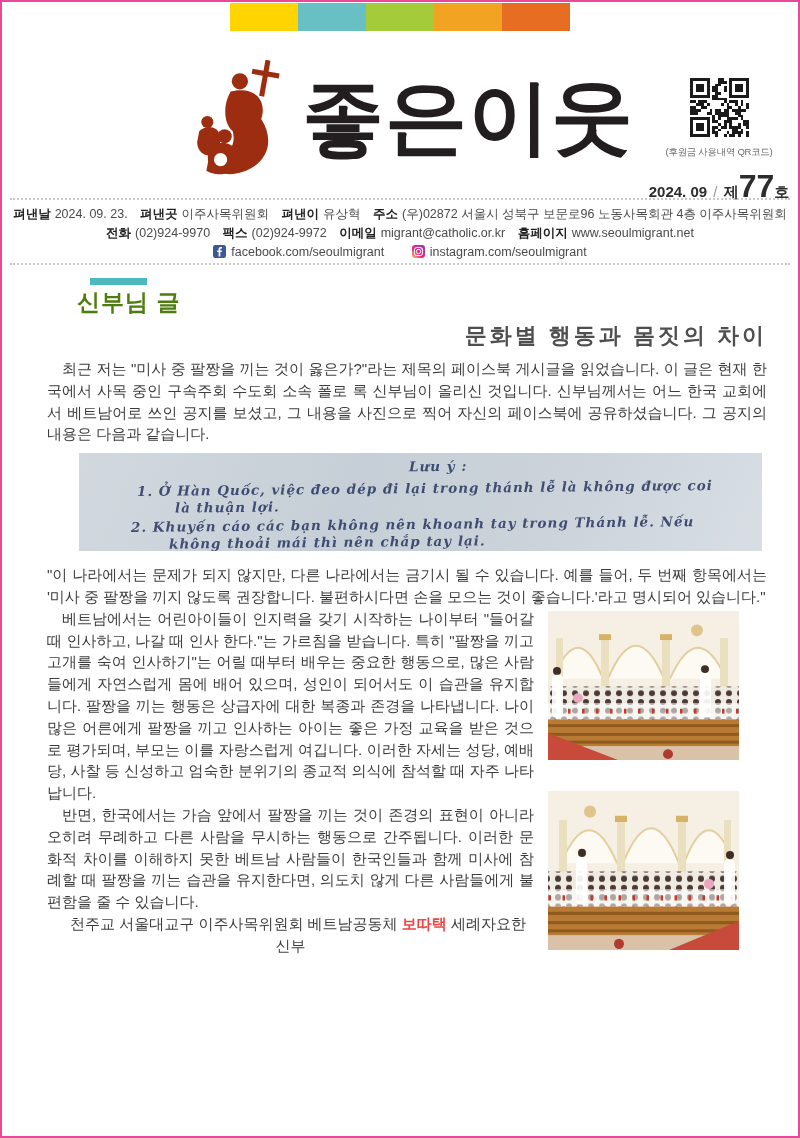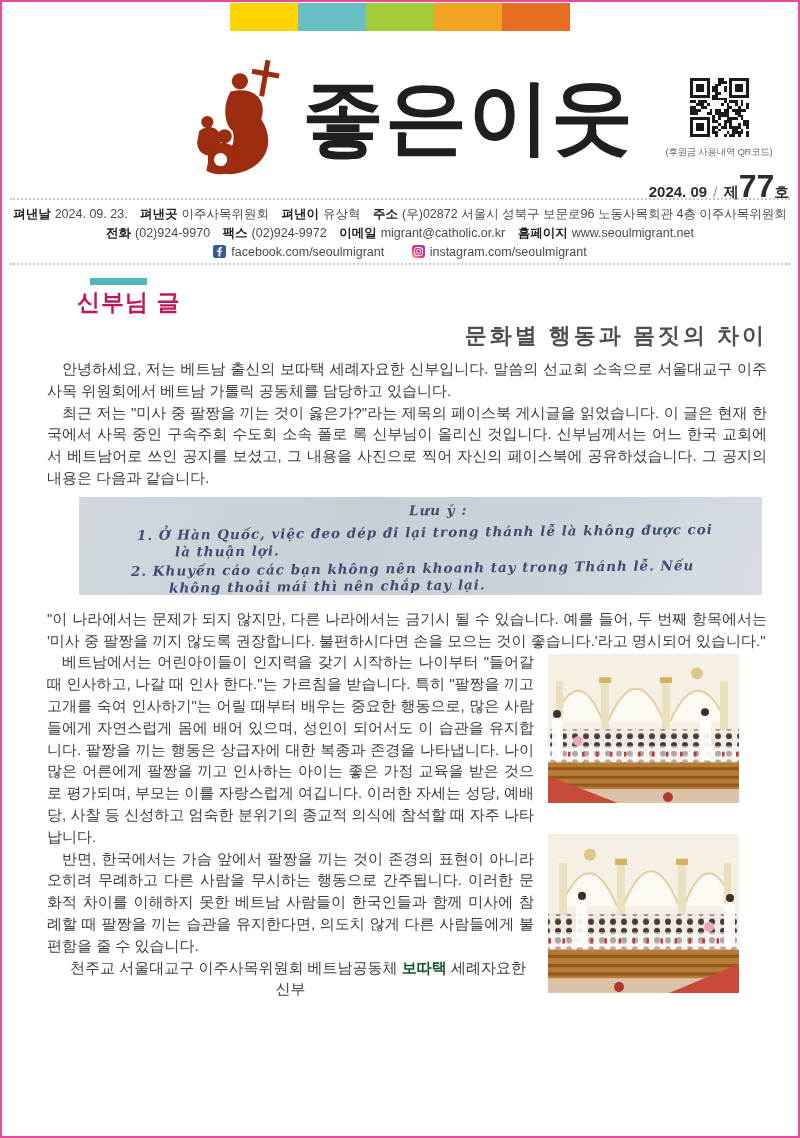--- a/index.html
+++ b/index.html
@@ -57,21 +57,21 @@
   .note-l3{left:52px;top:61px;}
   .note-l4{left:90px;top:79px;}
 
   
   .photos-float{float:right;width:191px;margin:3px 28px 8px 14px;}
   .photo{display:block;width:191px;}
   .photo1{height:149px;}
   .photo2{height:159px;margin-top:31px;transform:scaleX(-1);}
 
   .byline{clear:left;text-align:center;margin-top:27px;font-size:15px;color:#3c3c3c;text-indent:0;}
-  .byline b{color:#14532d;}
+  .byline b{color:#ef4444;}
 
   .fb-svg rect{fill:#3b5998;}
 </style>
 </head>
 <body>
 
 <div class="page">
 
   <svg width="0" height="0" style="position:absolute">
     <defs>
@@ -330,25 +330,24 @@
           <circle cx="12" cy="12" r="4" fill="none" stroke="#fff" stroke-width="1.8"></circle>
           <circle cx="17.2" cy="6.8" r="1.3" fill="#fff"></circle>
         </svg><span>instagram.com/seoulmigrant</span>
       </span>
     </div>
   </div>
 
   <div class="dotted mid"></div>
 
   <div class="section-bar" style="background: rgb(77, 184, 190);"></div>
-  <div class="section-label" style="color: #be185d;">신부님 글</div>
+  <div class="section-label" style="color: #4d7c0f;">신부님 글</div>
   <div class="article-title">문화별 행동과 몸짓의 차이</div>
 
   <div class="article">
-    <p>안녕하세요, 저는 베트남 출신의 보따택 세례자요한 신부입니다. 말씀의 선교회 소속으로 서울대교구 이주 사목 위원회에서 베트남 가톨릭 공동체를 담당하고 있습니다.</p>
     <p>최근 저는 "미사 중 팔짱을 끼는 것이 옳은가?"라는 제목의 페이스북 게시글을 읽었습니다. 이 글은 현재 한국에서 사목 중인 구속주회 수도회 소속 폴로 록 신부님이 올리신 것입니다. 신부님께서는 어느 한국 교회에서 베트남어로 쓰인 공지를 보셨고, 그 내용을 사진으로 찍어 자신의 페이스북에 공유하셨습니다. 그 공지의 내용은 다음과 같습니다.</p>
 
     <div class="note-photo">
       <div class="hl note-heading">Lưu ý :</div>
       <div class="hl note-l1">1.  Ở Hàn Quốc, việc đeo dép đi lại trong thánh lễ là không được coi</div>
       <div class="hl note-l2">là thuận lợi.</div>
       <div class="hl note-l3">2.  Khuyến cáo các bạn không nên khoanh tay trong Thánh lễ. Nếu</div>
       <div class="hl note-l4">không thoải mái thì nên chắp tay lại.</div>
     </div>
 

